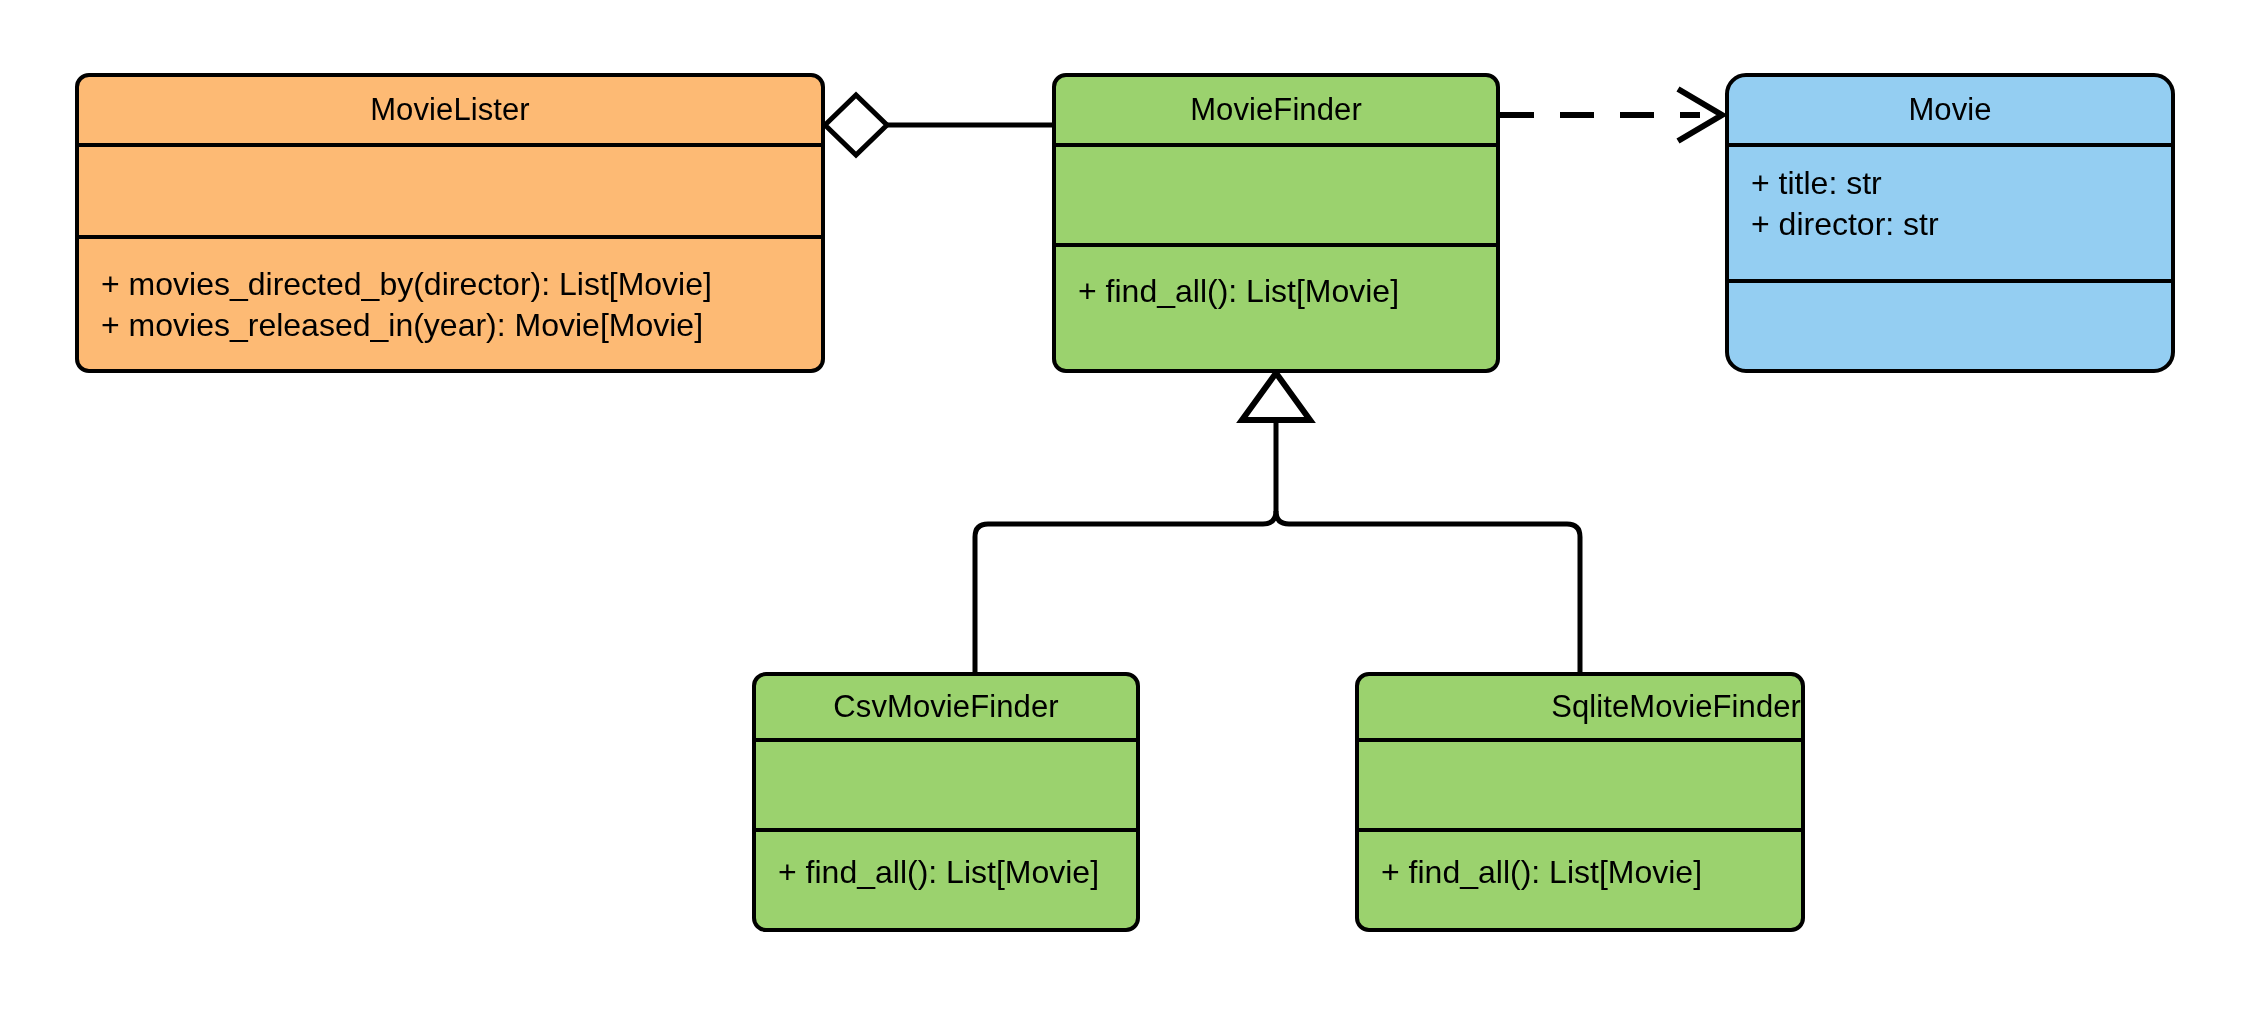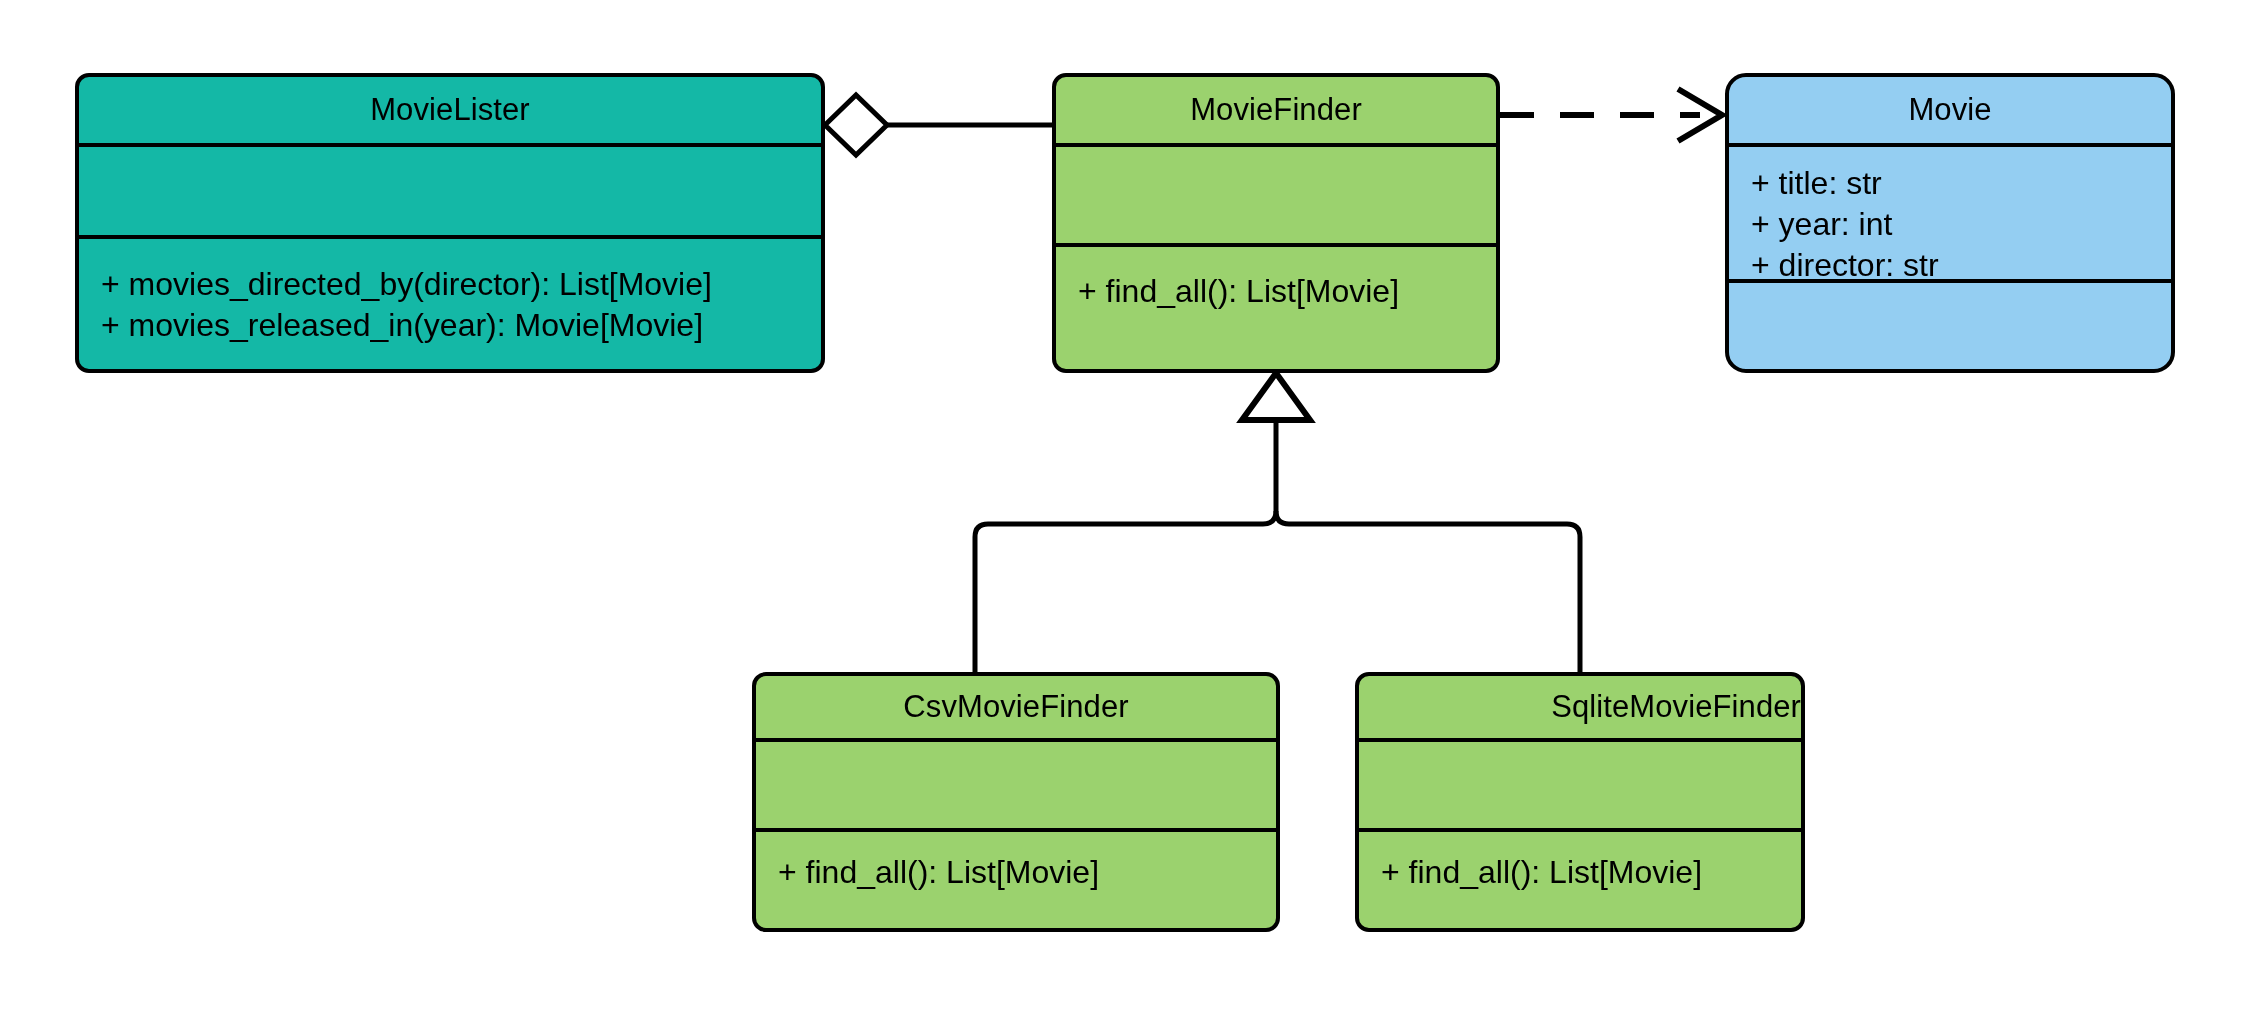--- a/index.html
+++ b/index.html
@@ -95,21 +95,21 @@
 
     
     <g>
 
       <path d="M 1276 417 L 1276 511 Q 1276 524 1263 524 L 988 524 Q 975 524 975 537 L 975 672" fill="none" stroke="#000000" stroke-width="5" stroke-linecap="butt"></path>
       <path d="M 1276 511 Q 1276 524 1289 524 L 1567 524 Q 1580 524 1580 537 L 1580 672" fill="none" stroke="#000000" stroke-width="5" stroke-linecap="butt"></path>
       <polygon points="1276,373 1310,420 1242,420" fill="#ffffff" stroke="#000000" stroke-width="6" stroke-linejoin="miter"></polygon>
     </g>
   </svg>
 
-  <div class="uml-class" style="left:75px; top:73px; width:750px; height:300px; background:#14b8a6;">
+  <div class="uml-class" style="left:75px; top:73px; width:750px; height:300px; background:#fdba74;">
     <div class="compartment cmp-name" style="height:66px;">
       <span class="class-title">MovieLister</span>
     </div>
     <div class="compartment cmp-body cmp-empty" style="height:92px;"></div>
     <div class="compartment cmp-body" style="flex:1 1 auto; justify-content:center;">
       <div class="member-line">+ movies_directed_by(director): List[Movie]</div>
       <div class="member-line">+ movies_released_in(year): Movie[Movie]</div>
     </div>
   </div>
 
@@ -122,27 +122,26 @@
       <div class="member-line">+ find_all(): List[Movie]</div>
     </div>
   </div>
 
   <div class="uml-class" style="left:1725px; top:73px; width:450px; height:300px; background:#94CEF2;border-radius:21px;">
     <div class="compartment cmp-name" style="height:66px;">
       <span class="class-title">Movie</span>
     </div>
     <div class="compartment cmp-body" style="height:136px; padding-top:16px;">
       <div class="member-line">+ title: str</div>
-      <div class="member-line">+ year: int</div>
       <div class="member-line">+ director: str</div>
     </div>
     <div class="compartment cmp-body cmp-empty" style="flex:1 1 auto;"></div>
   </div>
 
-  <div class="uml-class" style="left:752px; top:672px; width:528px; height:260px; background:#9BD26E;align-items:flex-end;">
+  <div class="uml-class" style="left:752px; top:672px; width:388px; height:260px; background:#9BD26E;align-items:flex-end;">
     <div class="compartment cmp-name" style="height:62px;">
       <span class="class-title">CsvMovieFinder</span>
     </div>
     <div class="compartment cmp-body cmp-empty" style="height:90px;"></div>
     <div class="compartment cmp-body" style="flex:1 1 auto; justify-content:flex-start; padding-top:20px;">
       <div class="member-line">+ find_all(): List[Movie]</div>
     </div>
   </div>
 
   <div class="uml-class" style="left:1355px; top:672px; width:450px; height:260px; background:#9BD26E;">

